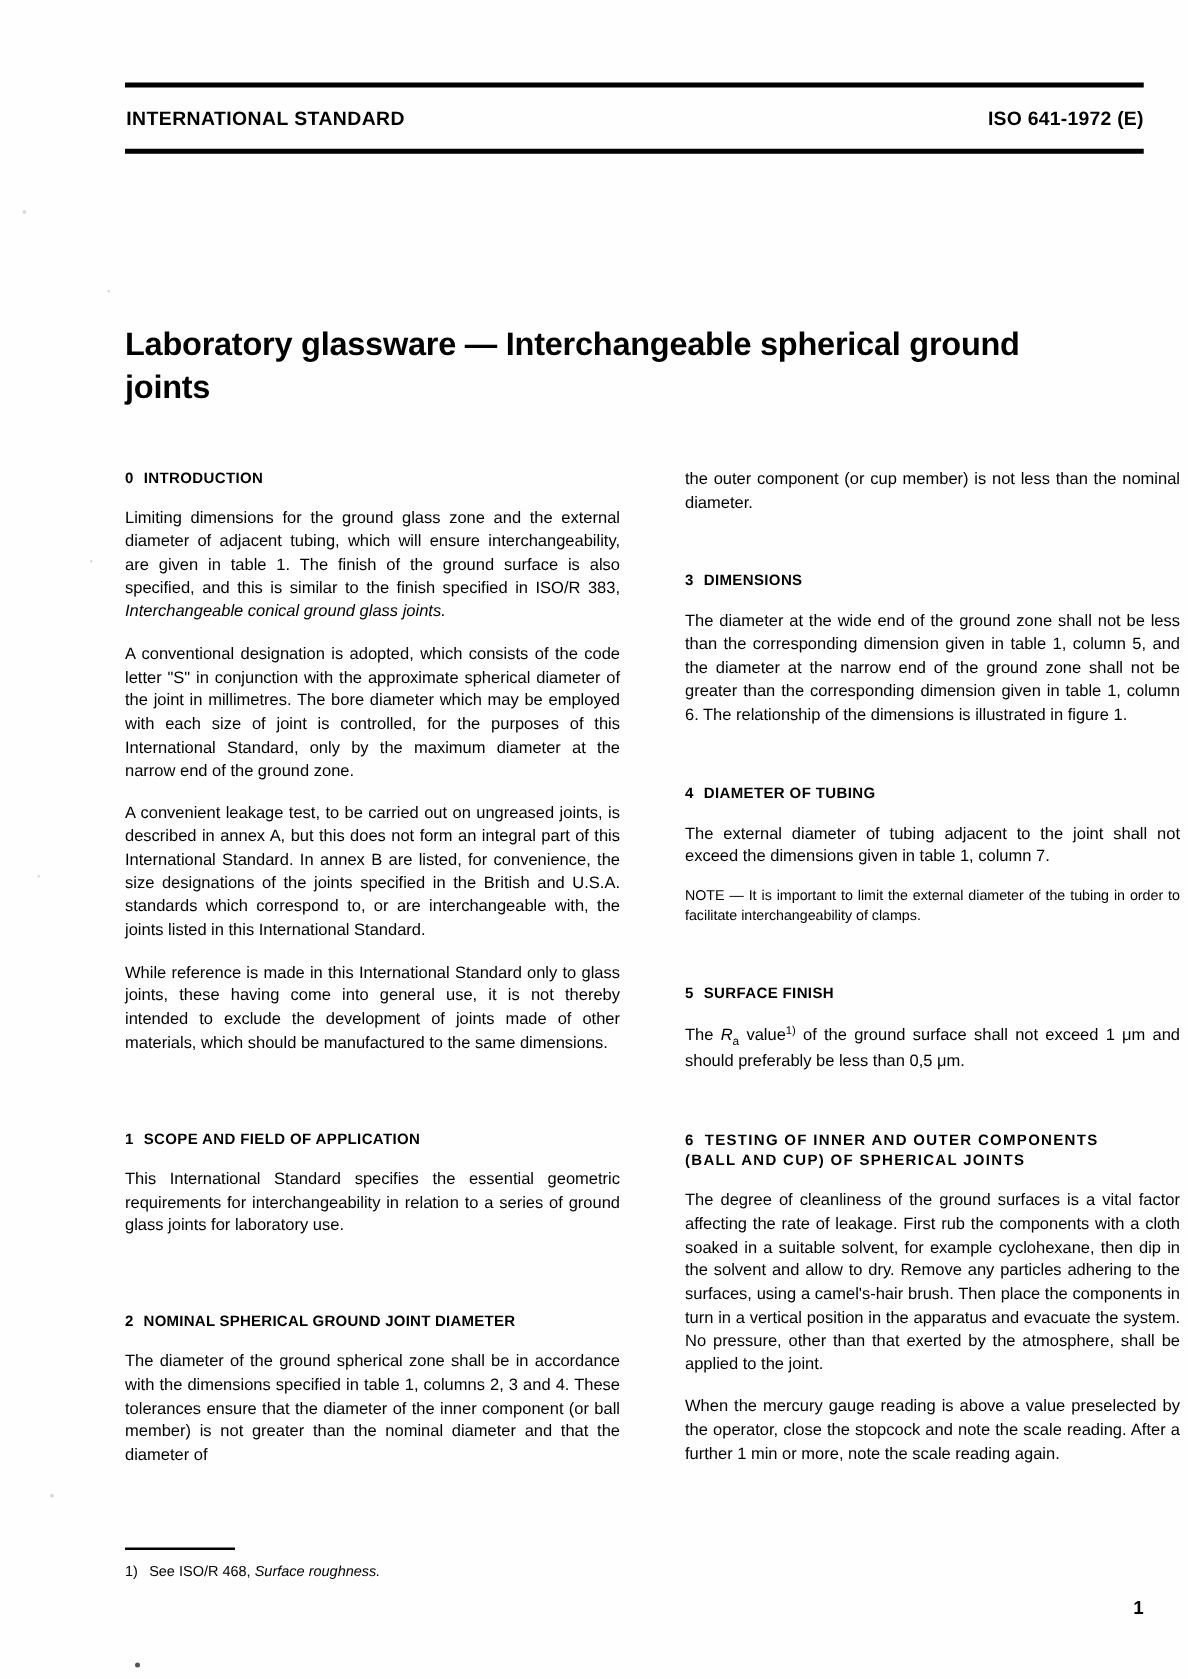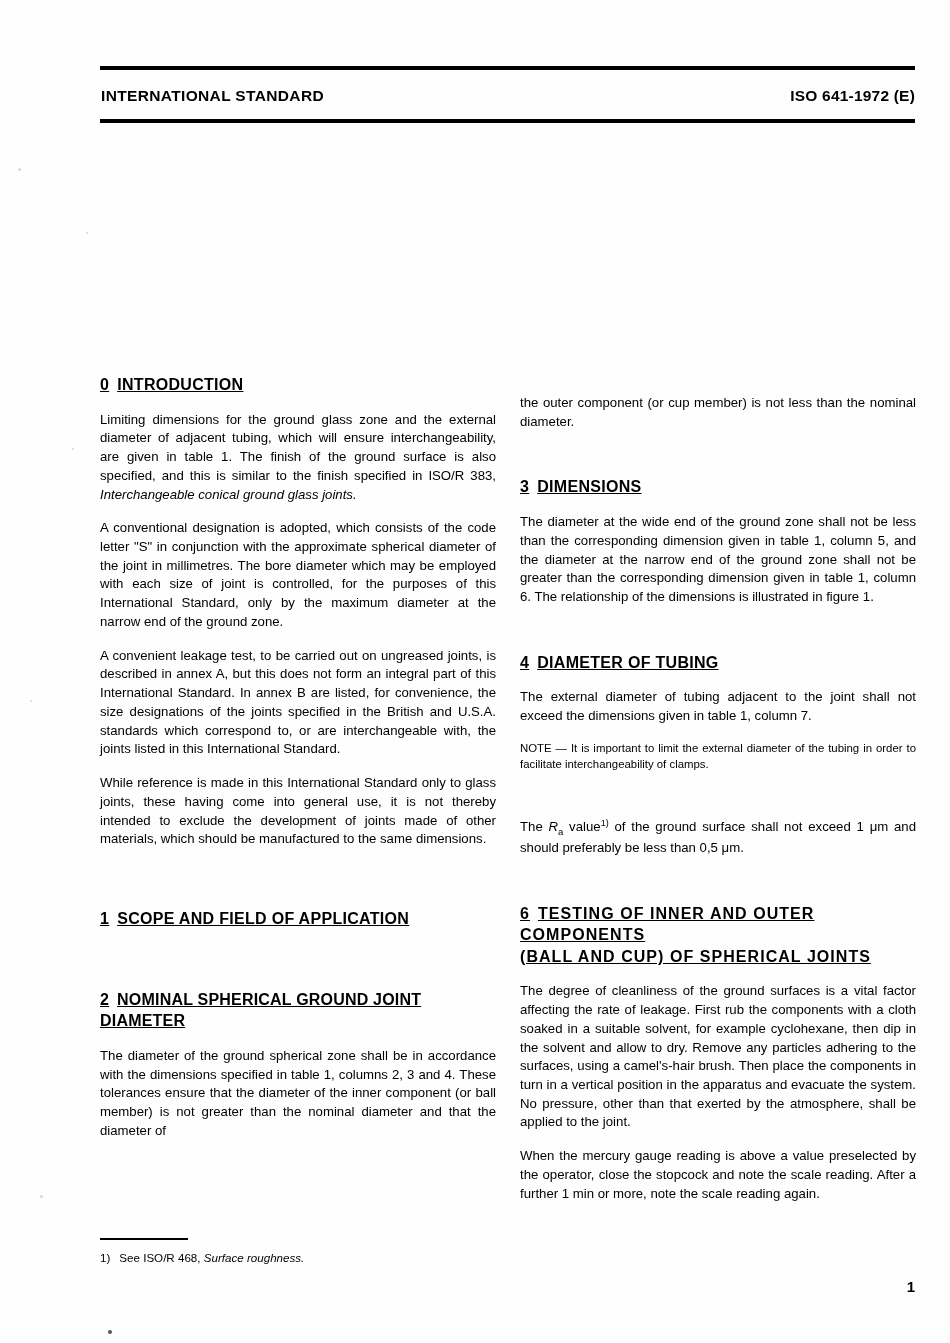--- a/index.html
+++ b/index.html
@@ -63,29 +63,28 @@
     letter-spacing: -0.2px;
   }
 
   
   .col {
     position: absolute;
     top: 374px;
     width: 396px;
   }
   .col-left  { left: 100px; }
-  .col-right { left: 520px; margin-top: 20px; }
+  .col-right { left: 548px; }
 
   h2.sec {
-    font-size: 16px;
+    font-size: 12px;
     font-weight: bold;
     margin: 0 0 15px 0;
     letter-spacing: 0.3px;
     line-height: 1.35;
-    text-decoration: underline;
   }
   h2.sec .num { margin-right: 8px; }
   h2.sec.wide { letter-spacing: 1.05px; }
   h2.sec.tight2 { letter-spacing: 0.2px; }
 
   p.body {
     font-size: 13.2px;
     line-height: 1.42;
     margin: 0 0 15px 0;
     text-align: justify;
@@ -150,20 +149,21 @@
   <div class="speck" style="left:72px;top:448px;width:2px;height:2px;"></div>
   <div class="speck" style="left:30px;top:700px;width:2px;height:2px;"></div>
   <div class="speck" style="left:40px;top:1195px;width:3px;height:3px;"></div>
   <div class="speck" style="left:108px;top:1330px;width:4px;height:4px;background:#555;"></div>
 
   <div class="header-rule-top"></div>
   <div class="header-left">INTERNATIONAL STANDARD</div>
   <div class="header-right">ISO 641-1972 (E)</div>
   <div class="header-rule-bottom"></div>
 
+  <h1 class="doc-title">Laboratory glassware — Interchangeable spherical ground joints</h1>
 
   <div class="col col-left">
 
     <h2 class="sec">
       <span class="num">0</span><span>INTRODUCTION</span>
     </h2>
 
 
     <p class="body"><span>Limiting dimensions for the ground glass zone and the external diameter of adjacent tubing, which will ensure interchangeability, are given in table 1. The finish of the ground surface is also specified, and this is similar to the finish specified in ISO/R 383, </span><i>Interchangeable conical ground glass joints.</i></p>
 
@@ -172,20 +172,21 @@
     <p class="body">A convenient leakage test, to be carried out on ungreased joints, is described in annex A, but this does not form an integral part of this International Standard. In annex B are listed, for convenience, the size designations of the joints specified in the British and U.S.A. standards which correspond to, or are interchangeable with, the joints listed in this International Standard.</p>
 
     <p class="body">While reference is made in this International Standard only to glass joints, these having come into general use, it is not thereby intended to exclude the development of joints made of other materials, which should be manufactured to the same dimensions.</p>
 
     <div class="gap-lg"></div>
 
     <h2 class="sec">
       <span class="num">1</span><span>SCOPE AND FIELD OF APPLICATION</span>
     </h2>
 
+    <p class="body">This International Standard specifies the essential geometric requirements for interchangeability in relation to a series of ground glass joints for laboratory use.</p>
 
     <div class="gap-lg"></div>
 
     <h2 class="sec tight2">
       <span class="num">2</span><span>NOMINAL SPHERICAL GROUND JOINT DIAMETER</span>
     </h2>
 
     <p class="body">The diameter of the ground spherical zone shall be in accordance with the dimensions specified in table 1, columns 2, 3 and 4. These tolerances ensure that the diameter of the inner component (or ball member) is not greater than the nominal diameter and that the diameter of</p>
 
   </div>
@@ -207,20 +208,23 @@
     <h2 class="sec">
       <span class="num">4</span><span>DIAMETER OF TUBING</span>
     </h2>
 
     <p class="body">The external diameter of tubing adjacent to the joint shall not exceed the dimensions given in table 1, column 7.</p>
 
     <p class="note">NOTE — It is important to limit the external diameter of the tubing in order to facilitate interchangeability of clamps.</p>
 
     <div class="gap-md"></div>
 
+    <h2 class="sec">
+      <span class="num">5</span><span>SURFACE FINISH</span>
+    </h2>
 
     <p class="body"><span>The </span><span class="ra">R</span><span class="sub">a</span><span> value</span><span class="sup">1)</span><span> of the ground surface shall not exceed 1 μm and should preferably be less than 0,5 μm.</span></p>
 
     <div class="gap-md"></div>
 
     <h2 class="sec wide">
       <span class="num">6</span><span>TESTING OF INNER AND OUTER COMPONENTS</span><br><span>(BALL AND CUP) OF SPHERICAL JOINTS</span>
     </h2>
 
 

